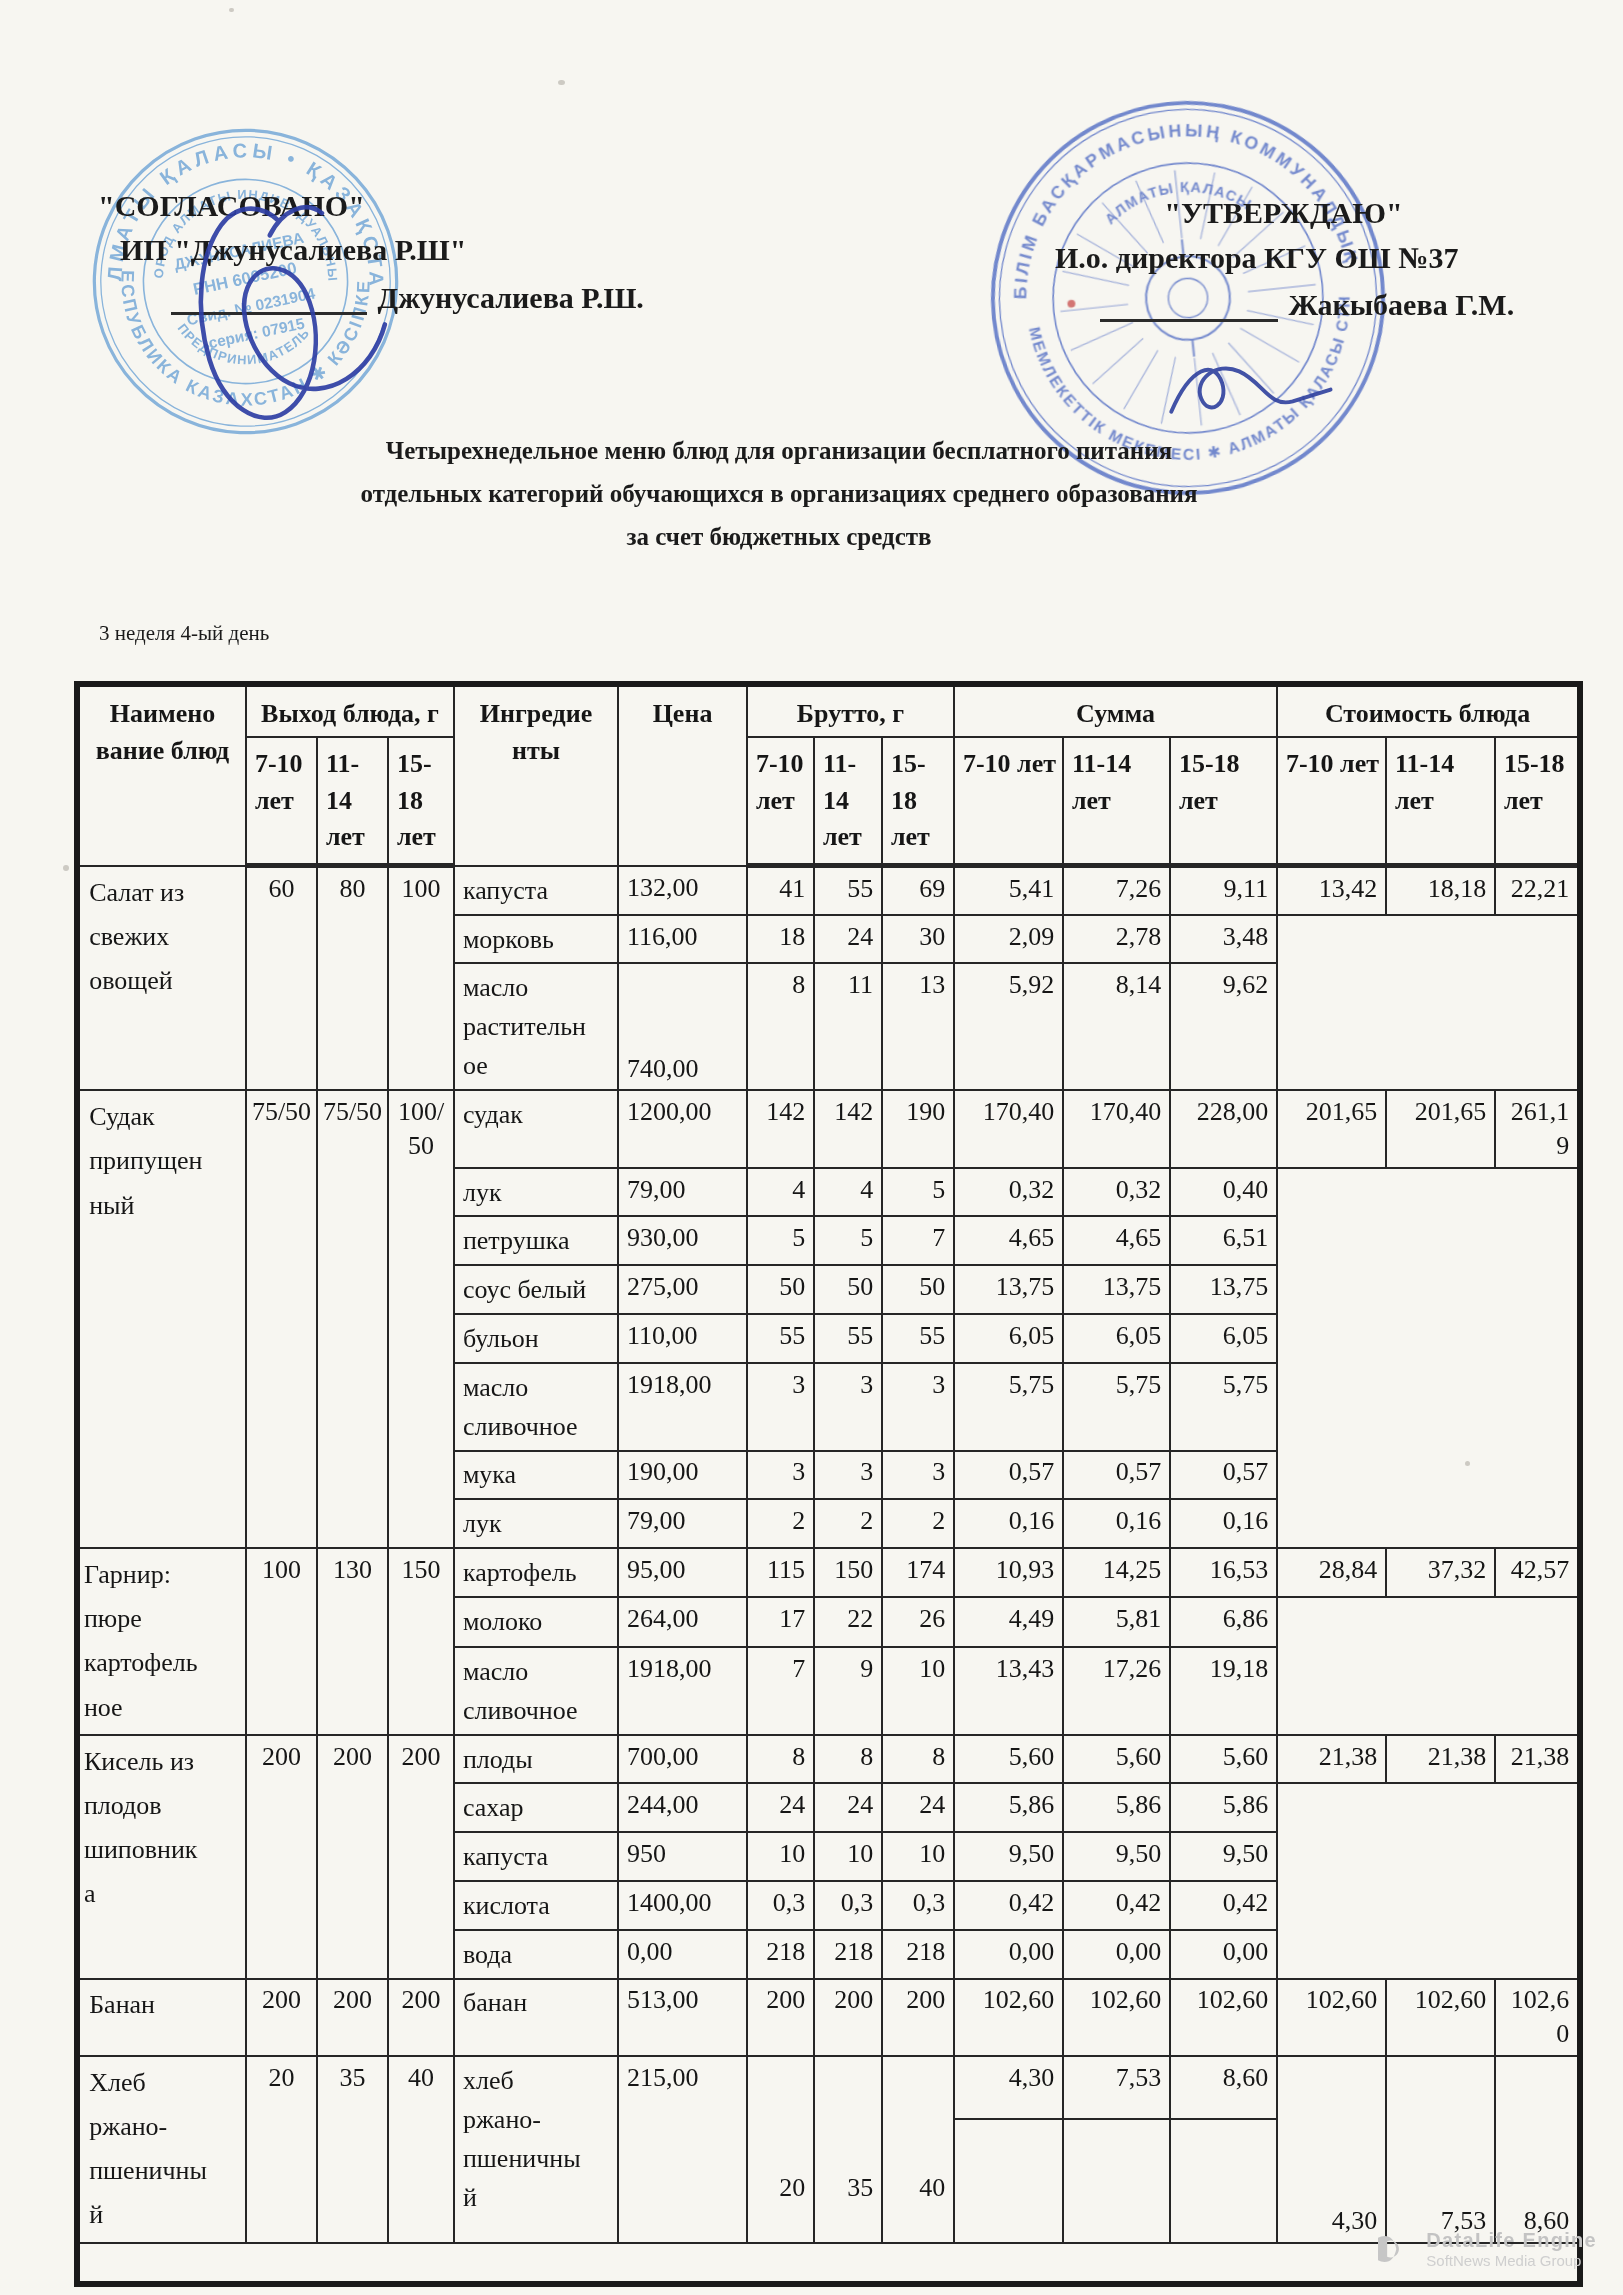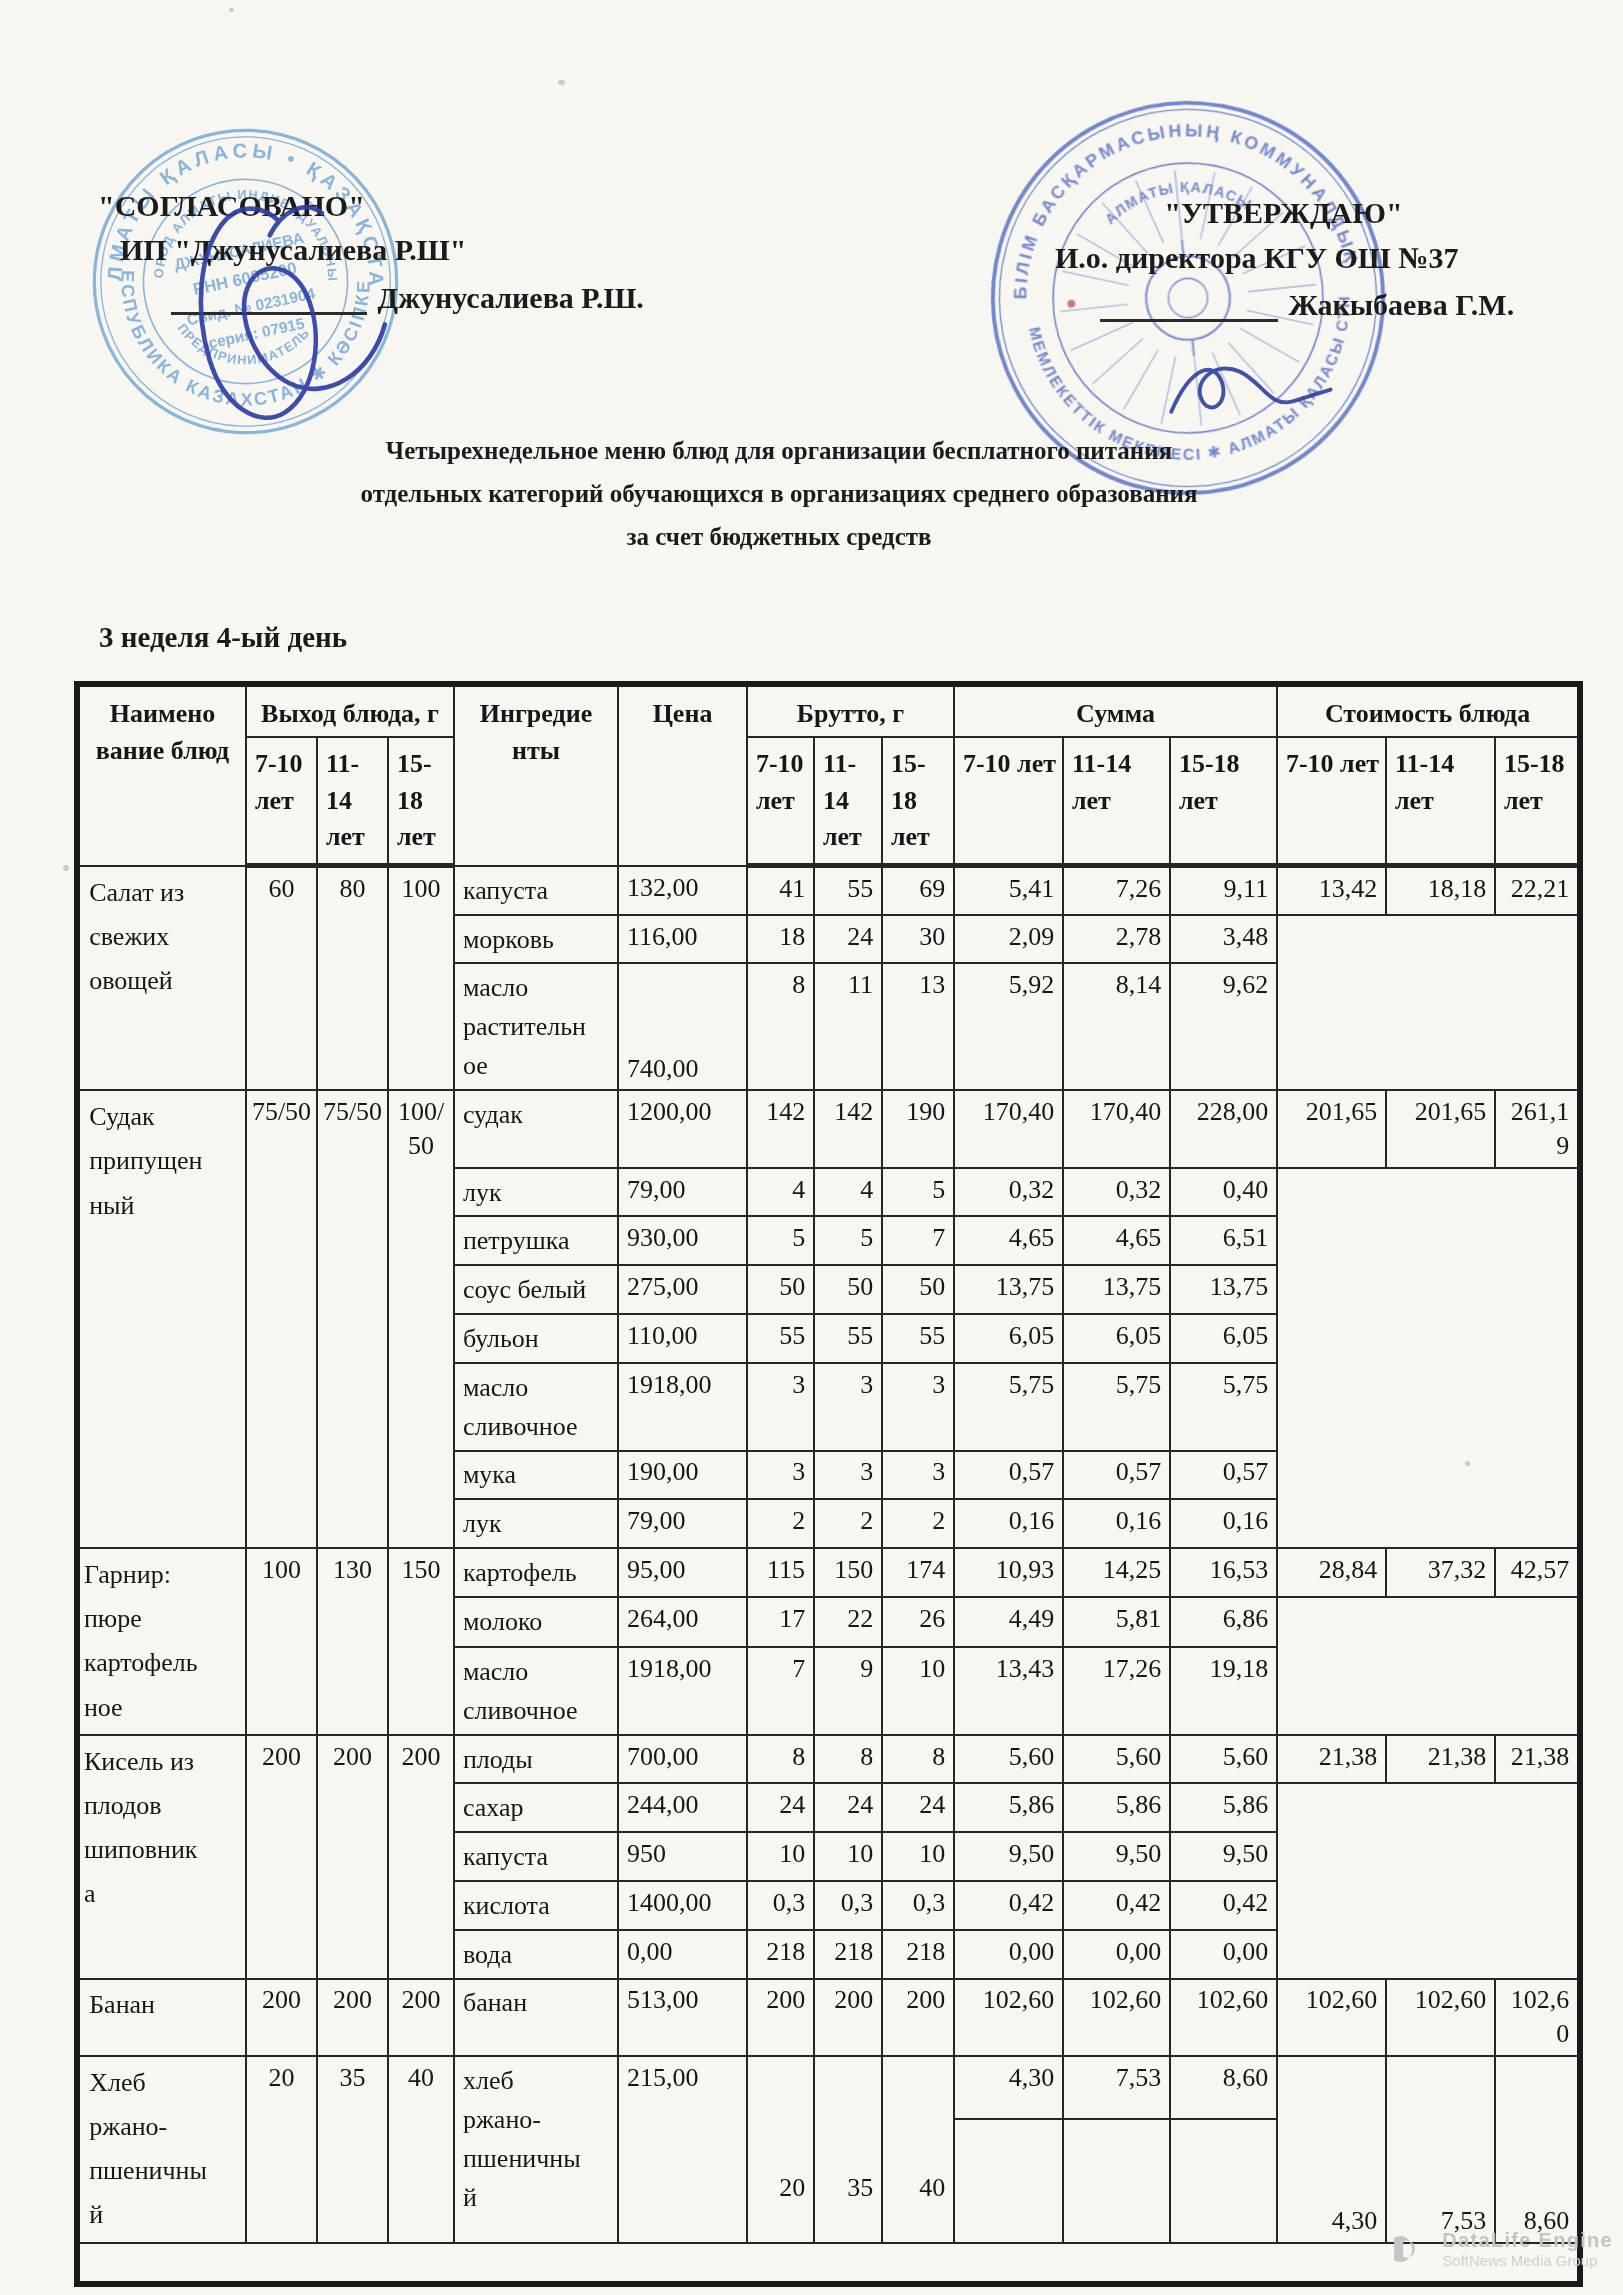--- a/index.html
+++ b/index.html
@@ -13,21 +13,21 @@
   
   .appr{font-size:30px;font-weight:bold;white-space:nowrap;z-index:3;}
   .sig-line{display:inline-block;border-bottom:3.3px solid #2b2b2b;height:34px;vertical-align:bottom;}
   .sig-name{padding-left:10.5px;}
   
   .stamp{z-index:2;}
   .stamp text{font-family:"Liberation Sans","DejaVu Sans",sans-serif;font-weight:bold;}
   
   .title{left:33px;top:429px;width:1492px;text-align:center;z-index:3;
          font-size:25px;font-weight:bold;line-height:43px;}
-  .week{left:99px;top:621px;font-size:29px;font-weight:bold;z-index:3;}
+  .week{left:99px;top:621px;font-size:21px;font-weight:normal;z-index:3;}
   
   .tbl-wrap{left:74px;top:681px;z-index:3;}
   table.menu{border-collapse:collapse;table-layout:fixed;width:1503px;border:6.5px solid #1a1a1a;}
   th,td{
     border:2.6px solid #262626;
     font-size:26px;line-height:1.3;vertical-align:top;
     padding:3.9px 7.9px;color:#161616;overflow-wrap:anywhere;word-break:normal;
   }
   th{font-weight:bold;text-align:center;line-height:1.4;padding-top:9.2px;}
   tr.age-row th{text-align:left;padding:7.9px 3.9px 7.9px 7.9px;border-bottom-width:5.2px;}
@@ -35,21 +35,21 @@
   .c-name.center{text-align:left;padding-left:3.9px;}
   .c-yield{text-align:center;padding-left:3.9px;padding-right:3.9px;}
   .c-ingr{line-height:1.5;white-space:pre-line;}
   .c-price{text-align:left;}
   .c-num{text-align:right;padding-right:7.9px;}
   .bottom{vertical-align:bottom;}
   .pb{padding-bottom:37px;}
   .cost-merged{background:transparent;}
   .spacer-row td{height:37px;padding:0;}
   
-  .wm{right:10px;bottom:26px;display:flex;align-items:center;gap:14px;z-index:4;}
+  .wm{right:26px;bottom:26px;display:flex;align-items:center;gap:14px;z-index:4;}
   .wm .wm-txt{font-family:"Liberation Sans","DejaVu Sans",sans-serif;}
   .wm .wm-name{font-size:20px;font-weight:bold;color:#c3c3c3;letter-spacing:1.3px;}
   .wm .wm-sub{font-size:15px;color:#cfcfcf;}
   .speck{position:absolute;border-radius:50%;background:#9a958c;opacity:.45;z-index:1;}
 </style>
 </head>
 <body>
 
 <div class="speck" style="left:558px;top:80px;width:6.5px;height:5.2px;"></div>
 <div class="speck" style="left:63px;top:865px;width:5.9px;height:5.9px;"></div>

